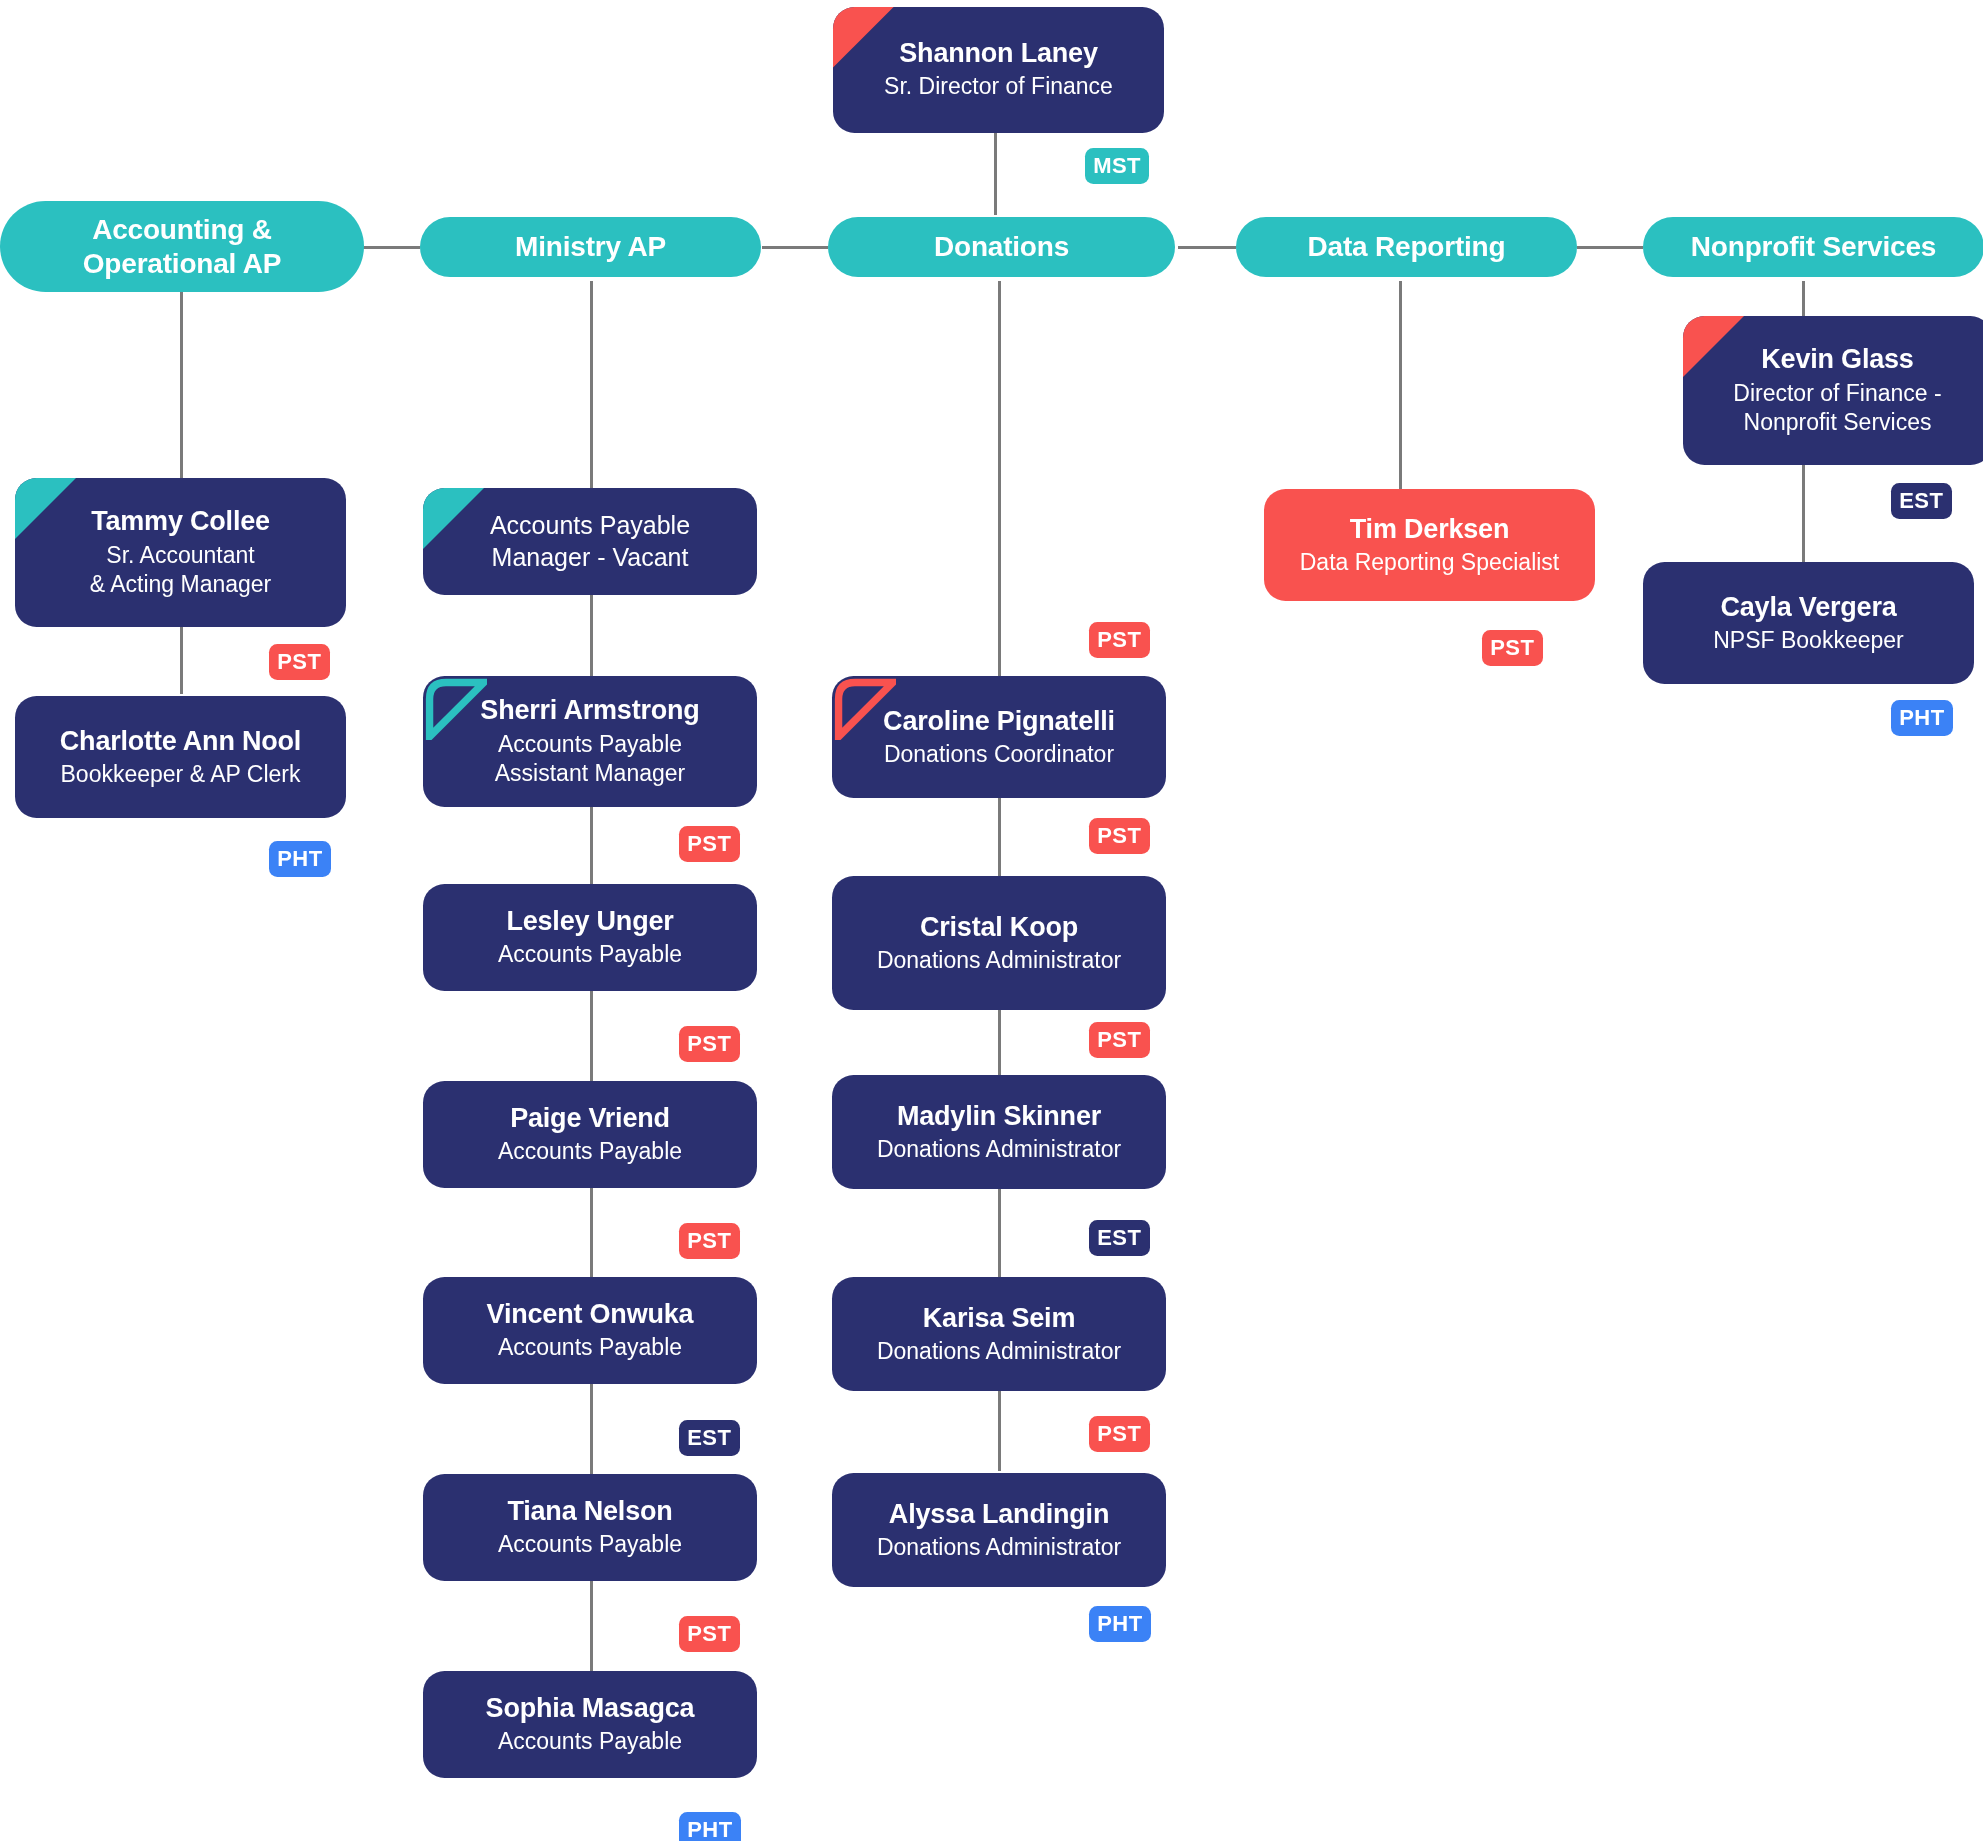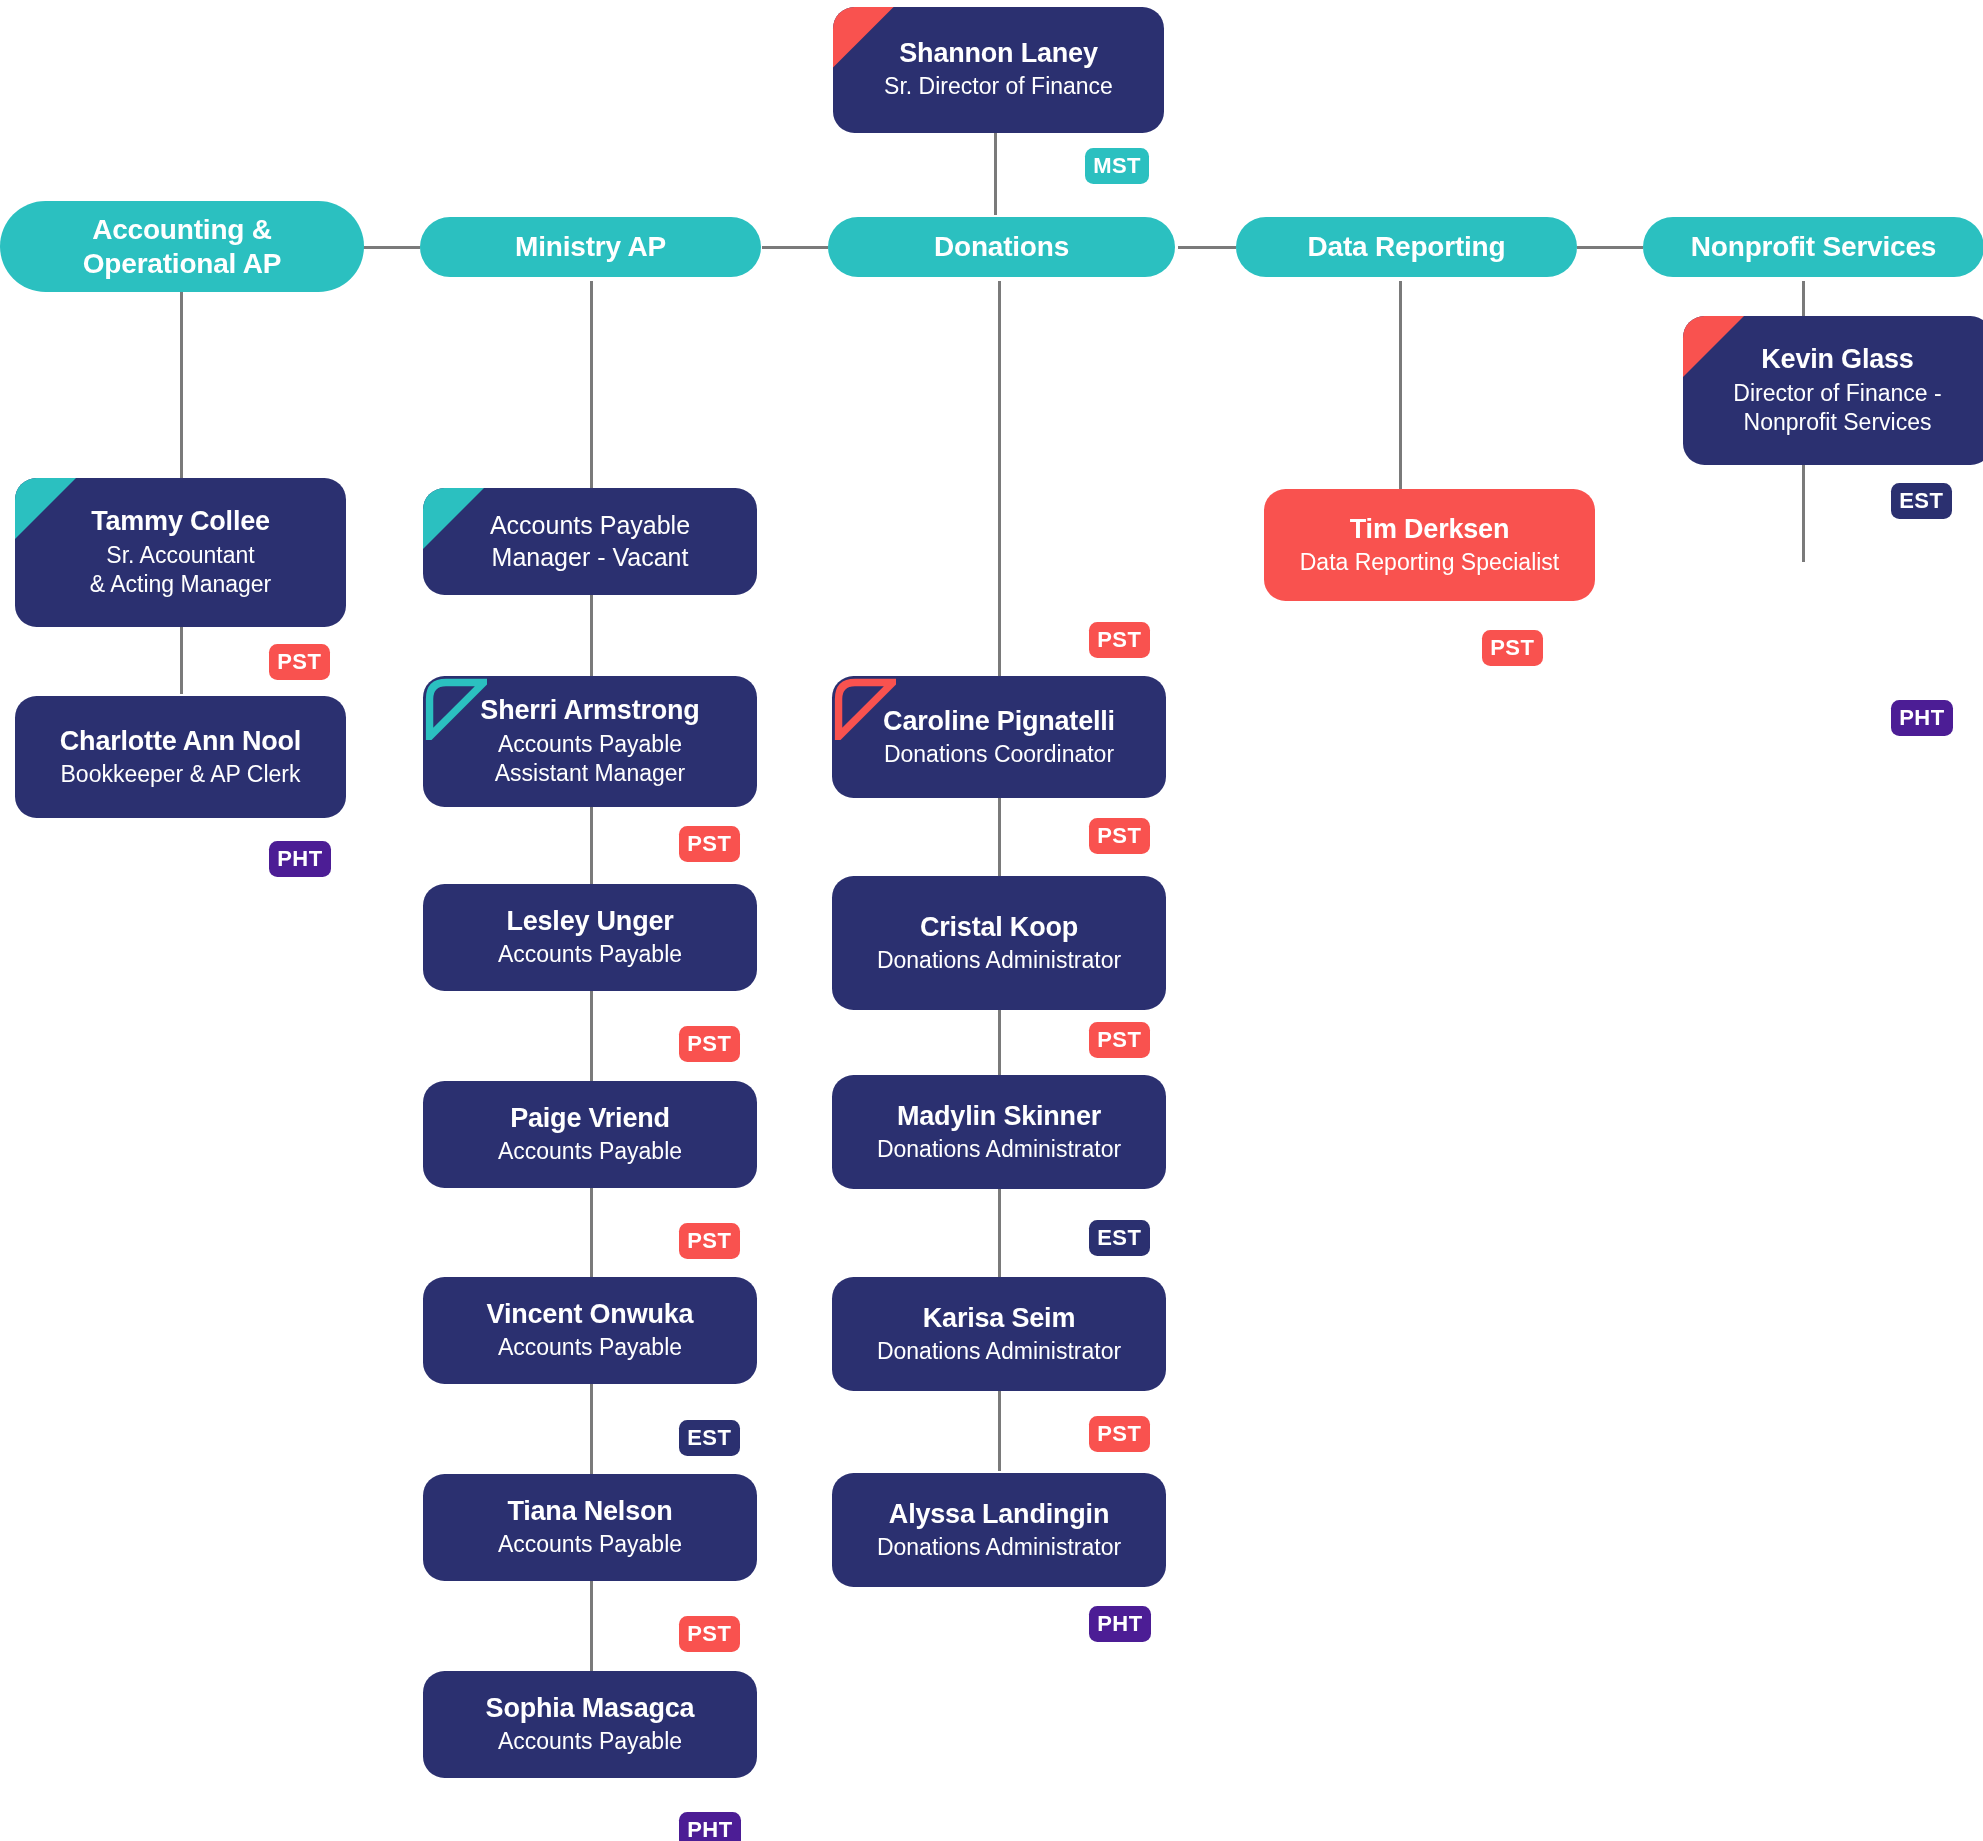--- a/index.html
+++ b/index.html
@@ -48,21 +48,21 @@
   .corner-out svg{display:block;width:100%;height:100%;}
 
   
   .badge{
     position:absolute;border-radius:8.3px;color:#ffffff;
     font-weight:700;font-size:22px;letter-spacing:0.4px;
     display:flex;align-items:center;justify-content:center;
     height:36px;min-width:56px;padding:0 8.3px;box-sizing:border-box;margin-top:12px;
   }
   .badge.pst{background:#f9524f;}
-  .badge.pht{background:#4c1d95;}
+  .badge.pht{background:#3b82f6;}
   .badge.est{background:#2b3070;}
   .badge.mst{background:#2bc0c0;}
 </style>
 </head>
 <body>
 
 <div id="stage">
 
   <div class="line-v" style="left:994px;top:132px;height:83px;"></div>
 
@@ -225,16 +225,20 @@
   <div class="card navy" style="left:1643px;top:316px;width:309px;height:149px;margin-left:40px;">
     <div class="corner-fill red"></div>
     <div class="nm">Kevin Glass</div>
     <div class="ti two">
       <div>Director of Finance -</div>
       <div>Nonprofit Services</div>
     </div>
   </div>
   <div class="badge est" style="left:1891px;top:471px;">EST</div>
 
+  <div class="card navy" style="left:1643px;top:562px;width:331px;height:122px;">
+    <div class="nm">Cayla Vergera</div>
+    <div class="ti">NPSF Bookkeeper</div>
+  </div>
   <div class="badge pht" style="left:1891px;top:688px;">PHT</div>
 
 </div>
 
 
 </body></html>

